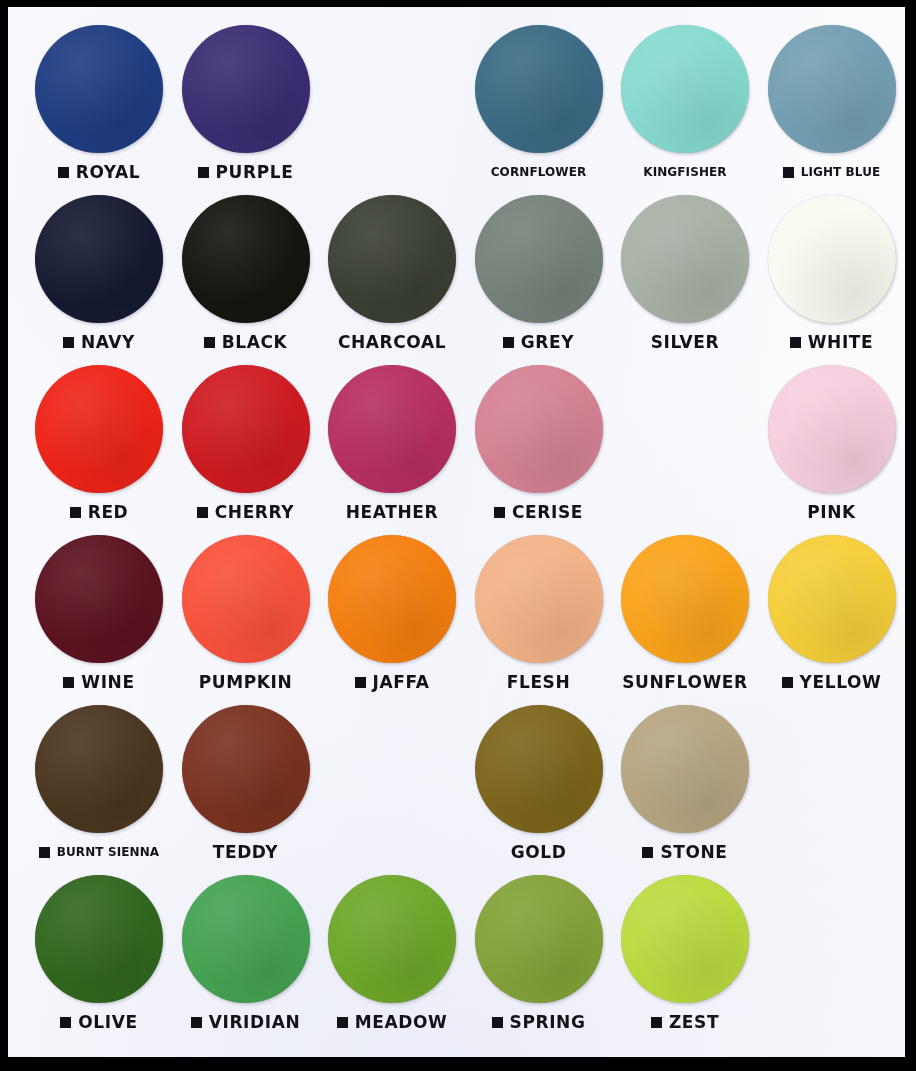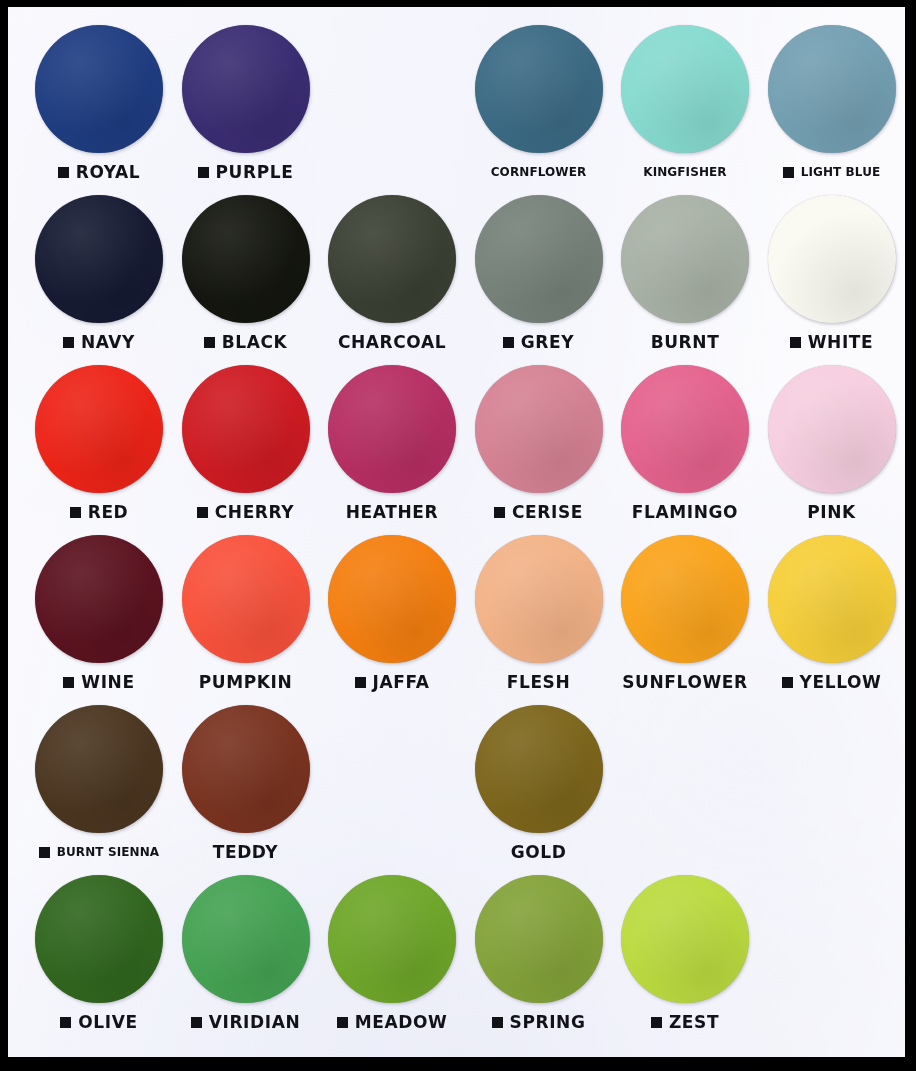--- a/index.html
+++ b/index.html
@@ -222,21 +222,21 @@
             <div class="swatch-label-line">
               <span class="swatch-bullet"></span>
               <span class="swatch-label">GREY</span>
             </div>
           </div>
           <div class="swatch-cell" style="left: 604px;">
             <div class="swatch-disc-wrap">
               <div class="swatch-disc" style="background: rgb(169, 178, 167);"></div>
             </div>
             <div class="swatch-label-line">
-              <span class="swatch-label">BURNT</span>
+              <span class="swatch-label">SILVER</span>
             </div>
           </div>
           <div class="swatch-cell" style="left: 750.5px;">
             <div class="swatch-disc-wrap">
               <div class="swatch-disc" style="background: rgb(250, 250, 242);"></div>
             </div>
             <div class="swatch-label-line">
               <span class="swatch-bullet"></span>
               <span class="swatch-label">WHITE</span>
             </div>
@@ -271,114 +271,115 @@
           </div>
           <div class="swatch-cell" style="left: 457.5px;">
             <div class="swatch-disc-wrap">
               <div class="swatch-disc" style="background: rgb(214, 131, 148);"></div>
             </div>
             <div class="swatch-label-line">
               <span class="swatch-bullet"></span>
               <span class="swatch-label">CERISE</span>
             </div>
           </div>
+          <div class="swatch-cell" style="left: 750.5px;">
+            <div class="swatch-disc-wrap">
+              <div class="swatch-disc" style="background: rgb(247, 207, 224);"></div>
+            </div>
+            <div class="swatch-label-line">
+              <span class="swatch-label">PINK</span>
+            </div>
+          </div>
+        </div>
+        <div class="swatch-row" style="top: 522px;">
+          <div class="swatch-cell" style="left: 18px;">
+            <div class="swatch-disc-wrap">
+              <div class="swatch-disc" style="background: rgb(92, 19, 32);"></div>
+            </div>
+            <div class="swatch-label-line">
+              <span class="swatch-bullet"></span>
+              <span class="swatch-label">WINE</span>
+            </div>
+          </div>
+          <div class="swatch-cell" style="left: 164.5px;">
+            <div class="swatch-disc-wrap">
+              <div class="swatch-disc" style="background: rgb(249, 82, 60);"></div>
+            </div>
+            <div class="swatch-label-line">
+              <span class="swatch-label">PUMPKIN</span>
+            </div>
+          </div>
+          <div class="swatch-cell" style="left: 311px;">
+            <div class="swatch-disc-wrap">
+              <div class="swatch-disc" style="background: rgb(245, 127, 16);"></div>
+            </div>
+            <div class="swatch-label-line">
+              <span class="swatch-bullet"></span>
+              <span class="swatch-label">JAFFA</span>
+            </div>
+          </div>
+          <div class="swatch-cell" style="left: 457.5px;">
+            <div class="swatch-disc-wrap">
+              <div class="swatch-disc" style="background: rgb(243, 179, 136);"></div>
+            </div>
+            <div class="swatch-label-line">
+              <span class="swatch-label">FLESH</span>
+            </div>
+          </div>
           <div class="swatch-cell" style="left: 604px;">
             <div class="swatch-disc-wrap">
-              <div class="swatch-disc" style="background: rgb(229, 99, 142);"></div>
-            </div>
-            <div class="swatch-label-line">
-              <span class="swatch-label">FLAMINGO</span>
+              <div class="swatch-disc" style="background: rgb(250, 164, 28);"></div>
+            </div>
+            <div class="swatch-label-line">
+              <span class="swatch-label">SUNFLOWER</span>
             </div>
           </div>
           <div class="swatch-cell" style="left: 750.5px;">
             <div class="swatch-disc-wrap">
-              <div class="swatch-disc" style="background: rgb(247, 207, 224);"></div>
-            </div>
-            <div class="swatch-label-line">
-              <span class="swatch-label">PINK</span>
-            </div>
-          </div>
-        </div>
-        <div class="swatch-row" style="top: 522px;">
-          <div class="swatch-cell" style="left: 18px;">
-            <div class="swatch-disc-wrap">
-              <div class="swatch-disc" style="background: rgb(92, 19, 32);"></div>
-            </div>
-            <div class="swatch-label-line">
-              <span class="swatch-bullet"></span>
-              <span class="swatch-label">WINE</span>
-            </div>
-          </div>
-          <div class="swatch-cell" style="left: 164.5px;">
-            <div class="swatch-disc-wrap">
-              <div class="swatch-disc" style="background: rgb(249, 82, 60);"></div>
-            </div>
-            <div class="swatch-label-line">
-              <span class="swatch-label">PUMPKIN</span>
-            </div>
-          </div>
-          <div class="swatch-cell" style="left: 311px;">
-            <div class="swatch-disc-wrap">
-              <div class="swatch-disc" style="background: rgb(245, 127, 16);"></div>
-            </div>
-            <div class="swatch-label-line">
-              <span class="swatch-bullet"></span>
-              <span class="swatch-label">JAFFA</span>
-            </div>
-          </div>
-          <div class="swatch-cell" style="left: 457.5px;">
-            <div class="swatch-disc-wrap">
-              <div class="swatch-disc" style="background: rgb(243, 179, 136);"></div>
-            </div>
-            <div class="swatch-label-line">
-              <span class="swatch-label">FLESH</span>
+              <div class="swatch-disc" style="background: rgb(246, 207, 58);"></div>
+            </div>
+            <div class="swatch-label-line">
+              <span class="swatch-bullet"></span>
+              <span class="swatch-label">YELLOW</span>
+            </div>
+          </div>
+        </div>
+        <div class="swatch-row" style="top: 692px;">
+          <div class="swatch-cell" style="left: 18px;">
+            <div class="swatch-disc-wrap">
+              <div class="swatch-disc" style="background: rgb(75, 54, 32);"></div>
+            </div>
+            <div class="swatch-label-line">
+              <span class="swatch-bullet"></span>
+              <span class="swatch-label long">BURNT SIENNA</span>
+            </div>
+          </div>
+          <div class="swatch-cell" style="left: 164.5px;">
+            <div class="swatch-disc-wrap">
+              <div class="swatch-disc" style="background: rgb(122, 51, 32);"></div>
+            </div>
+            <div class="swatch-label-line">
+              <span class="swatch-label">TEDDY</span>
+            </div>
+          </div>
+          <div class="swatch-cell" style="left: 457.5px;">
+            <div class="swatch-disc-wrap">
+              <div class="swatch-disc" style="background: rgb(125, 102, 28);"></div>
+            </div>
+            <div class="swatch-label-line">
+              <span class="swatch-label">GOLD</span>
             </div>
           </div>
           <div class="swatch-cell" style="left: 604px;">
             <div class="swatch-disc-wrap">
-              <div class="swatch-disc" style="background: rgb(250, 164, 28);"></div>
-            </div>
-            <div class="swatch-label-line">
-              <span class="swatch-label">SUNFLOWER</span>
-            </div>
-          </div>
-          <div class="swatch-cell" style="left: 750.5px;">
-            <div class="swatch-disc-wrap">
-              <div class="swatch-disc" style="background: rgb(246, 207, 58);"></div>
-            </div>
-            <div class="swatch-label-line">
-              <span class="swatch-bullet"></span>
-              <span class="swatch-label">YELLOW</span>
-            </div>
-          </div>
-        </div>
-        <div class="swatch-row" style="top: 692px;">
-          <div class="swatch-cell" style="left: 18px;">
-            <div class="swatch-disc-wrap">
-              <div class="swatch-disc" style="background: rgb(75, 54, 32);"></div>
-            </div>
-            <div class="swatch-label-line">
-              <span class="swatch-bullet"></span>
-              <span class="swatch-label long">BURNT SIENNA</span>
-            </div>
-          </div>
-          <div class="swatch-cell" style="left: 164.5px;">
-            <div class="swatch-disc-wrap">
-              <div class="swatch-disc" style="background: rgb(122, 51, 32);"></div>
-            </div>
-            <div class="swatch-label-line">
-              <span class="swatch-label">TEDDY</span>
-            </div>
-          </div>
-          <div class="swatch-cell" style="left: 457.5px;">
-            <div class="swatch-disc-wrap">
-              <div class="swatch-disc" style="background: rgb(125, 102, 28);"></div>
-            </div>
-            <div class="swatch-label-line">
-              <span class="swatch-label">GOLD</span>
+              <div class="swatch-disc" style="background: rgb(183, 166, 130);"></div>
+            </div>
+            <div class="swatch-label-line">
+              <span class="swatch-bullet"></span>
+              <span class="swatch-label">STONE</span>
             </div>
           </div>
         </div>
         <div class="swatch-row" style="top: 862px;">
           <div class="swatch-cell" style="left: 18px;">
             <div class="swatch-disc-wrap">
               <div class="swatch-disc" style="background: rgb(49, 103, 31);"></div>
             </div>
             <div class="swatch-label-line">
               <span class="swatch-bullet"></span>

